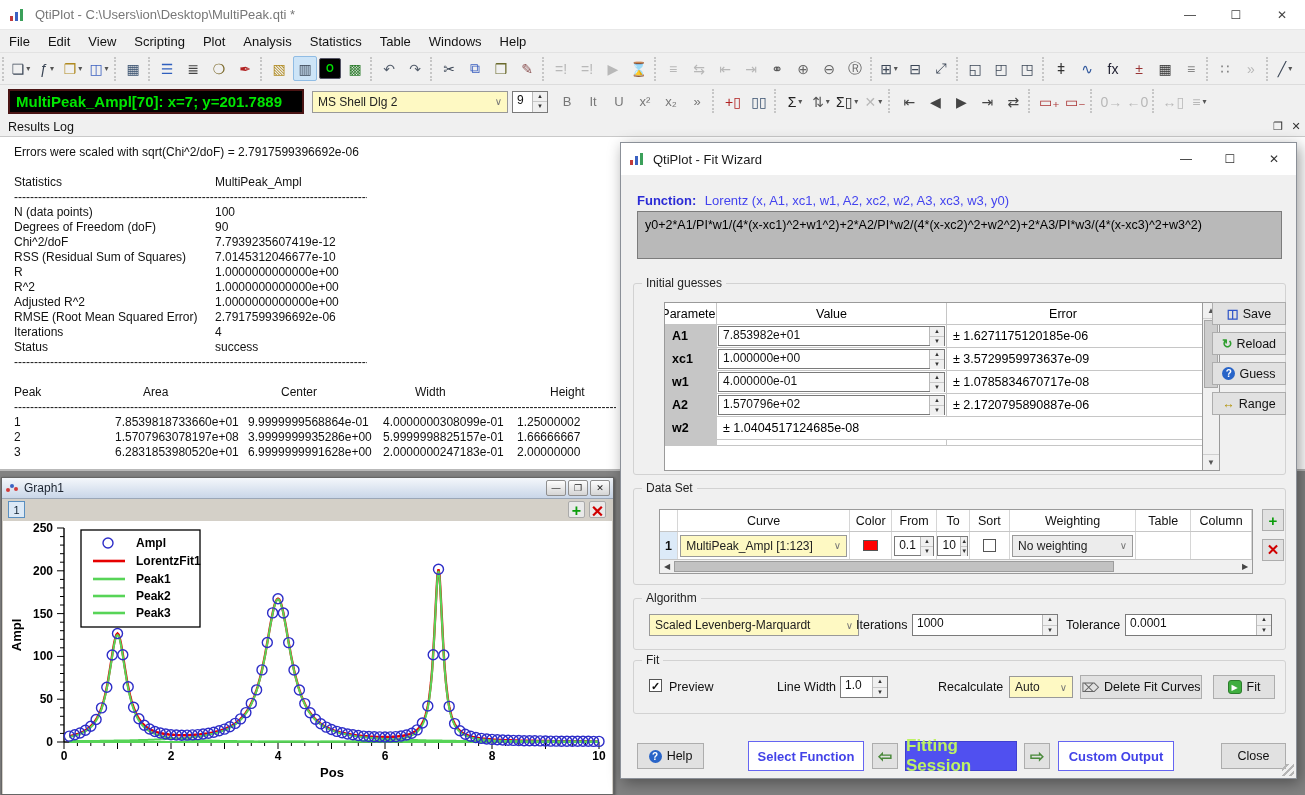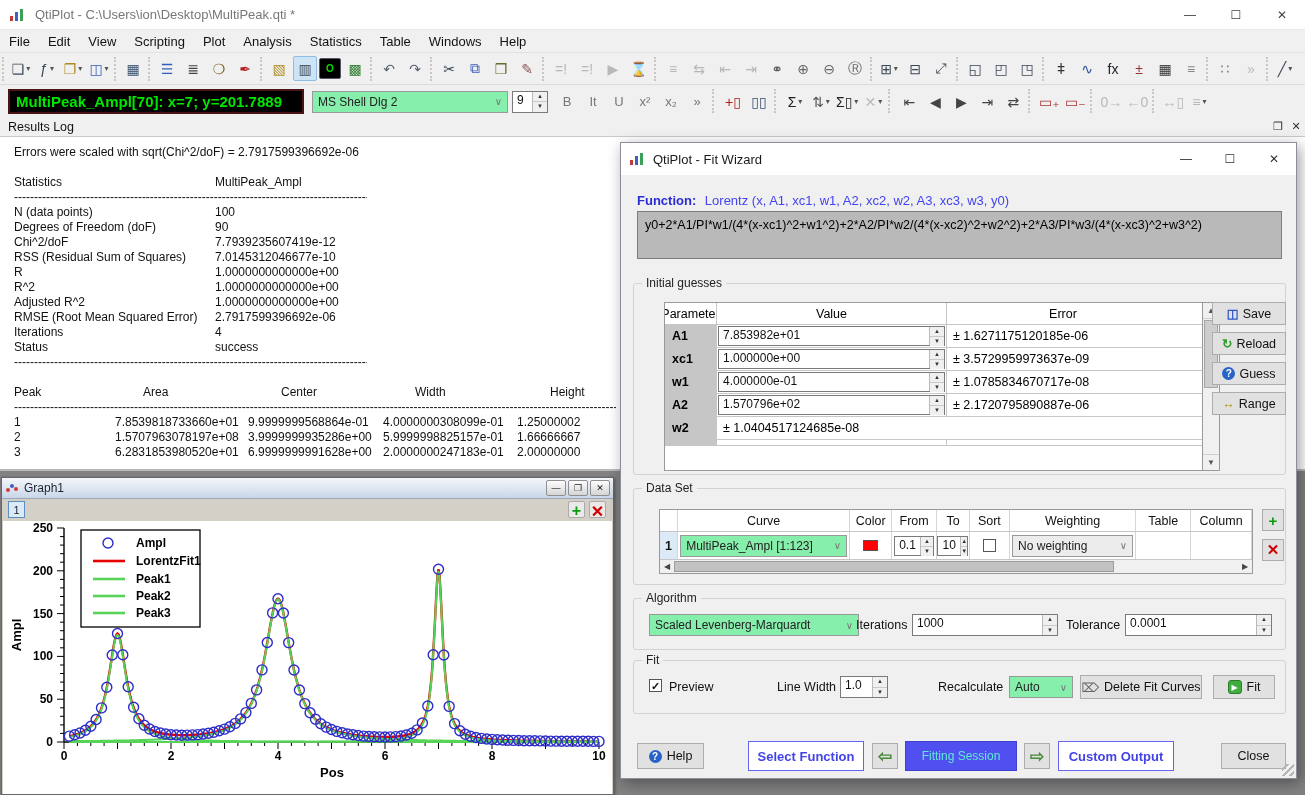--- a/index.html
+++ b/index.html
@@ -14,21 +14,21 @@
   
   #toolbar1{position:absolute;left:0;top:52px;width:1305px;height:32px;background:#f0f0f0;display:flex;align-items:center;border-top:1px solid #e2e2e2}
   #toolbar2{position:absolute;left:0;top:84px;width:1305px;height:33px;background:#f0f0f0;border-top:1px solid #dcdcdc}
   .tbi{display:inline-flex;align-items:center;justify-content:center;min-width:24px;height:25px;margin:0 1px;font-size:14px;color:#3b4656;border:1px solid transparent;border-radius:2px;white-space:nowrap}
   .tbi.dd::after{content:"▾";font-size:8px;margin-left:2px;color:#555}
   .tbi.act{background:#cde4f7;border-color:#90bce4}
   .tbi.dis{color:#b8b8b8}
   .tbi.lcdico{background:#000;color:#00e000;font-weight:bold;font-size:10px;border:1px solid #556;min-width:22px;height:21px}
   .tb-sep{width:4px;height:24px;border-left:2px dotted #c6c6c6;margin:0 4px 0 2px}
   .lcd{position:absolute;left:8px;top:4px;width:296px;height:25px;background:#000;color:#00e600;font-weight:bold;font-size:15px;line-height:22px;padding-left:6px;border:2px solid #4a1414}
-  .combo{display:inline-flex;align-items:center;border:1px solid #999;background:#86efac;height:22px;font-size:12px;padding:0 5px;color:#222}
+  .combo{display:inline-flex;align-items:center;border:1px solid #999;background:#fef9c3;height:22px;font-size:12px;padding:0 5px;color:#222}
   .combo .ar{margin-left:auto;font-size:10px;color:#777;padding-left:7px}
   .spin{display:inline-flex;border:1px solid #7a7a7a;background:#fff;height:22px;align-items:stretch}
   .spin .val{padding:1px 4px 0;font-size:12px;flex:1;color:#111;text-align:left}
   .spin .arr{width:15px;display:flex;flex-direction:column;border-left:1px solid #b9b9b9}
   .spin .arr span{flex:1;font-size:6px;line-height:9px;text-align:center;color:#333;background:#f0f0f0}
   .spin .arr span:first-child{border-bottom:1px solid #c9c9c9}
   #tb2flex{position:absolute;left:312px;top:4px;display:flex;align-items:center}
   
   #dockhdr{position:absolute;left:0;top:117px;width:1305px;height:20px;background:#f0f0f0;border-bottom:1px solid #c9c9c9;display:flex;align-items:center}
   #dockhdr .t{font-size:12.5px;color:#111;margin-left:8px}
@@ -85,21 +85,21 @@
   .dshead .dscell{font-size:12.5px}
   #dshscroll{display:flex;height:14px;border-top:1px solid #c6c6c6;background:#f0f0f0;align-items:center}
   #dshscroll .ha{width:14px;text-align:center;font-size:8px;color:#444;line-height:13px}
   #dshscroll .htrack{flex:1;position:relative;height:100%}
   #dshscroll .hthumb{position:absolute;left:0;top:1px;height:11px;width:78%;background:#c2c2c2;border:1px solid #9d9d9d}
   .sqbtn{position:absolute;left:628px;width:22px;height:22px;background:#e1e1e1;border:1px solid #adadad;font-weight:bold;font-size:15px;display:flex;align-items:center;justify-content:center}
   .swatch{width:15px;height:11px;background:#f00;border:1px solid #555}
   .cb{width:13px;height:13px;border:1px solid #555;background:#fff;font-size:11px;line-height:12px;text-align:center;font-weight:bold;color:#111}
   .btn{background:#e1e1e1;border:1px solid #adadad;font-size:12.5px;display:inline-flex;align-items:center;justify-content:center;gap:5px;color:#111}
   .btn-blue-outline{position:absolute;background:#fff;border:1px solid #6565f2;color:#4343e8;font-weight:bold;font-size:13px;display:flex;align-items:center;justify-content:center}
-  .btn-blue{position:absolute;background:#5050f0;border:1px solid #4040d0;color:#5eead4;font-weight:normal;font-size:12px;display:flex;align-items:center;justify-content:center}
+  .btn-blue{position:absolute;background:#5050f0;border:1px solid #4040d0;color:#bef264;font-weight:bold;font-size:17px;display:flex;align-items:center;justify-content:center}
   .arrbtn{position:absolute;width:26px;height:26px;background:#e1e1e1;border:1px solid #adadad;display:flex;align-items:center;justify-content:center;font-size:17px;font-weight:bold;color:#4b8a3c}
   .grip{position:absolute;right:2px;bottom:2px;width:12px;height:12px;background:
     repeating-linear-gradient(135deg,transparent 0 3px,#b5b5b5 3px 5px)}
   .lbl{font-size:12.5px;color:#111}
 </style>
 </head>
 <body>
 
 <div id="titlebar">
   <svg width="16" height="14" style="margin-left:9px">

